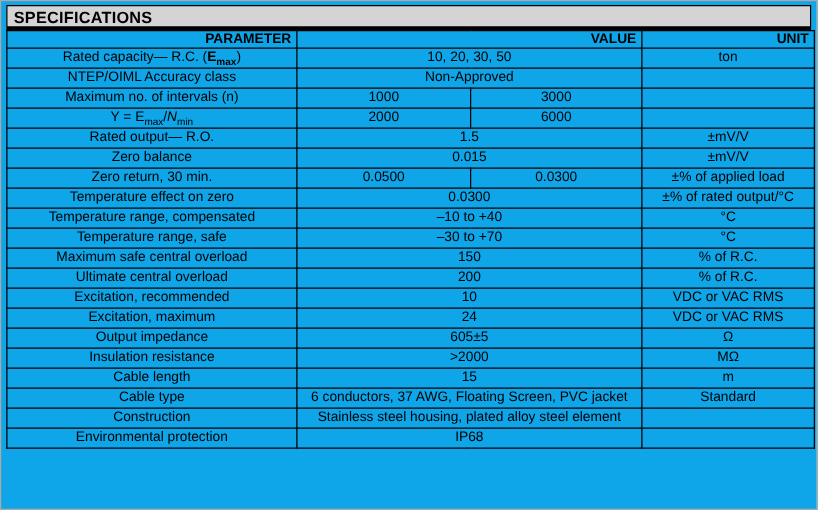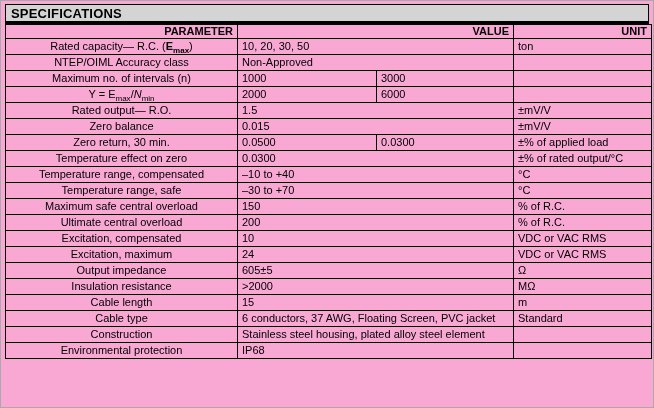--- a/index.html
+++ b/index.html
@@ -7,21 +7,21 @@
     width:654px; height:408px;
     font-family:"Liberation Sans", sans-serif;
     color:#000;
     -webkit-font-smoothing:antialiased;
   }
   .frame {
     box-sizing:border-box;
     width:654px; height:408px;
     border:1px solid #a9a9a9;
     padding:3px 4px 4px 4px;
-    background:#f9a8d4;
+    background:#0ea5e9;
   }
   .titlebar {
     box-sizing:border-box;
     border:1px solid #000;
     border-bottom:3px solid #000;
     background:#d4d4d4;
     height:20px;
     line-height:15px;
     padding:1px 5px 0 5px;
     font-size:13px;
@@ -42,21 +42,21 @@
     white-space:nowrap;
     overflow:hidden;
     font-weight:normal;
   }
   table.spec th {
     font-weight:bold;
     text-align:right;
     height:13px;
   }
   td.p { text-align:center; }
-  td.v, td.u { }
+  td.v, td.u { text-align:center; }
   .b { font-weight:bold; }
   .i { font-style:italic; }
   sub { font-size:8px; line-height:0; }
 </style>
 </head>
 <body>
 
 <div class="frame">
   <div class="titlebar">SPECIFICATIONS</div>
   <table class="spec">
@@ -131,21 +131,21 @@
         <td class="p">Maximum safe central overload</td>
         <td class="v" colspan="2">150</td>
         <td class="u">% of R.C.</td>
       </tr>
       <tr>
         <td class="p">Ultimate central overload</td>
         <td class="v" colspan="2">200</td>
         <td class="u">% of R.C.</td>
       </tr>
       <tr>
-        <td class="p">Excitation, compensated</td>
+        <td class="p">Excitation, recommended</td>
         <td class="v" colspan="2">10</td>
         <td class="u">VDC or VAC RMS</td>
       </tr>
       <tr>
         <td class="p">Excitation, maximum</td>
         <td class="v" colspan="2">24</td>
         <td class="u">VDC or VAC RMS</td>
       </tr>
       <tr>
         <td class="p">Output impedance</td>

